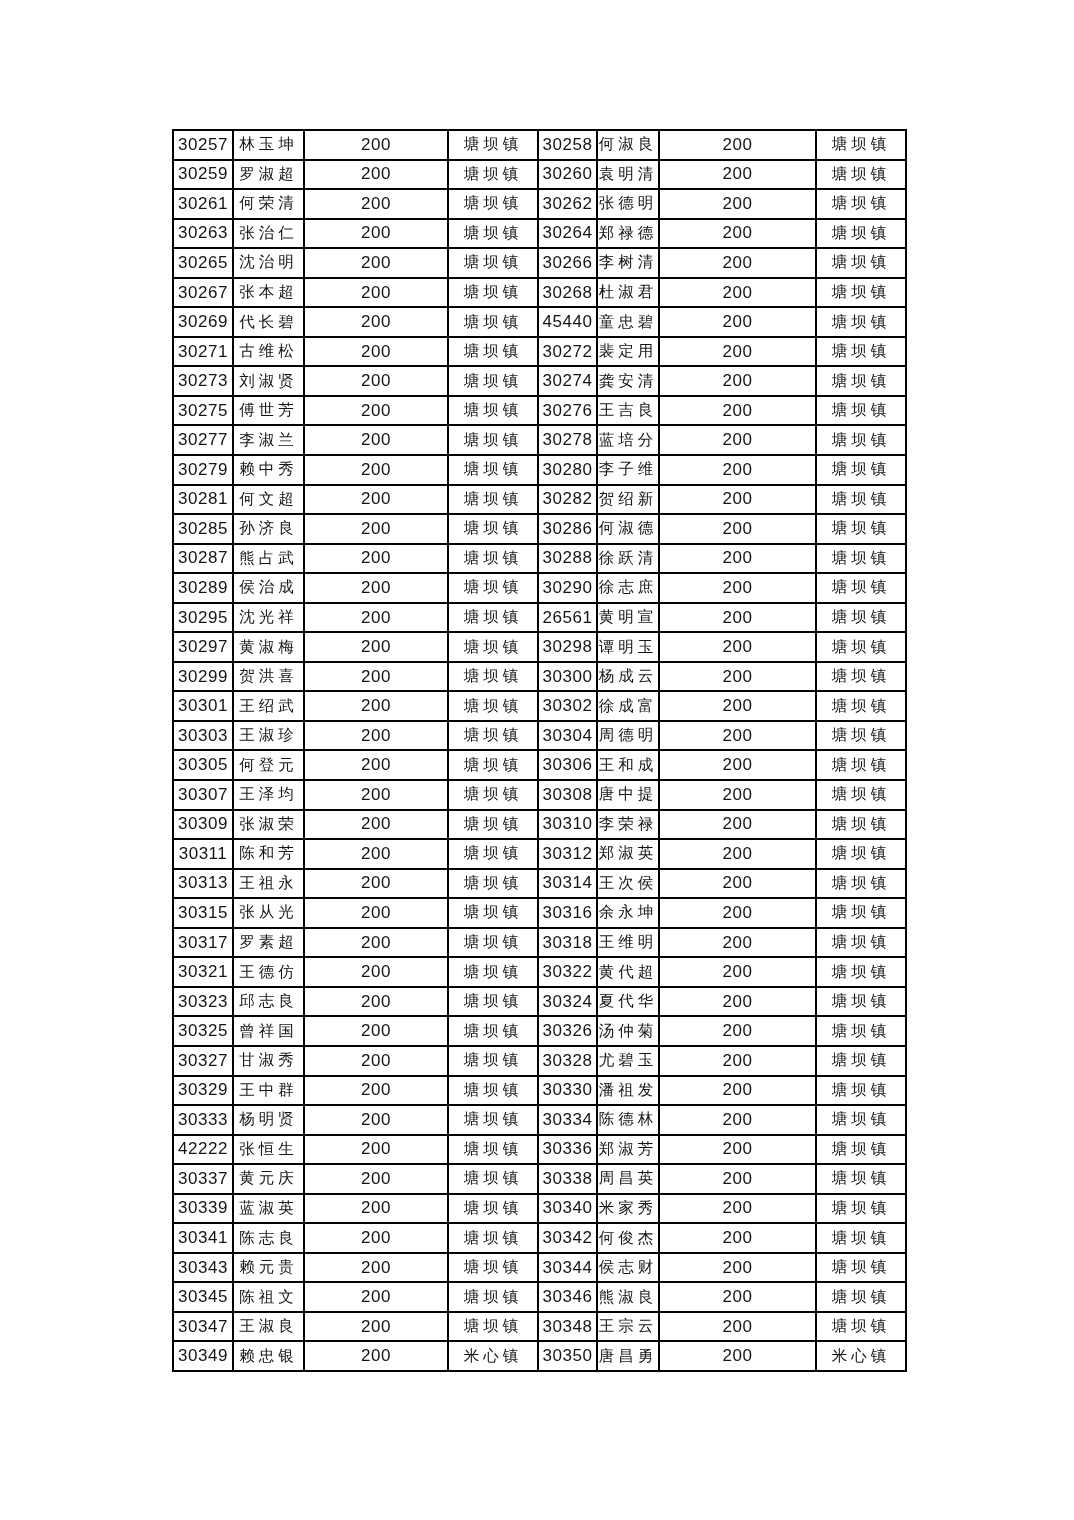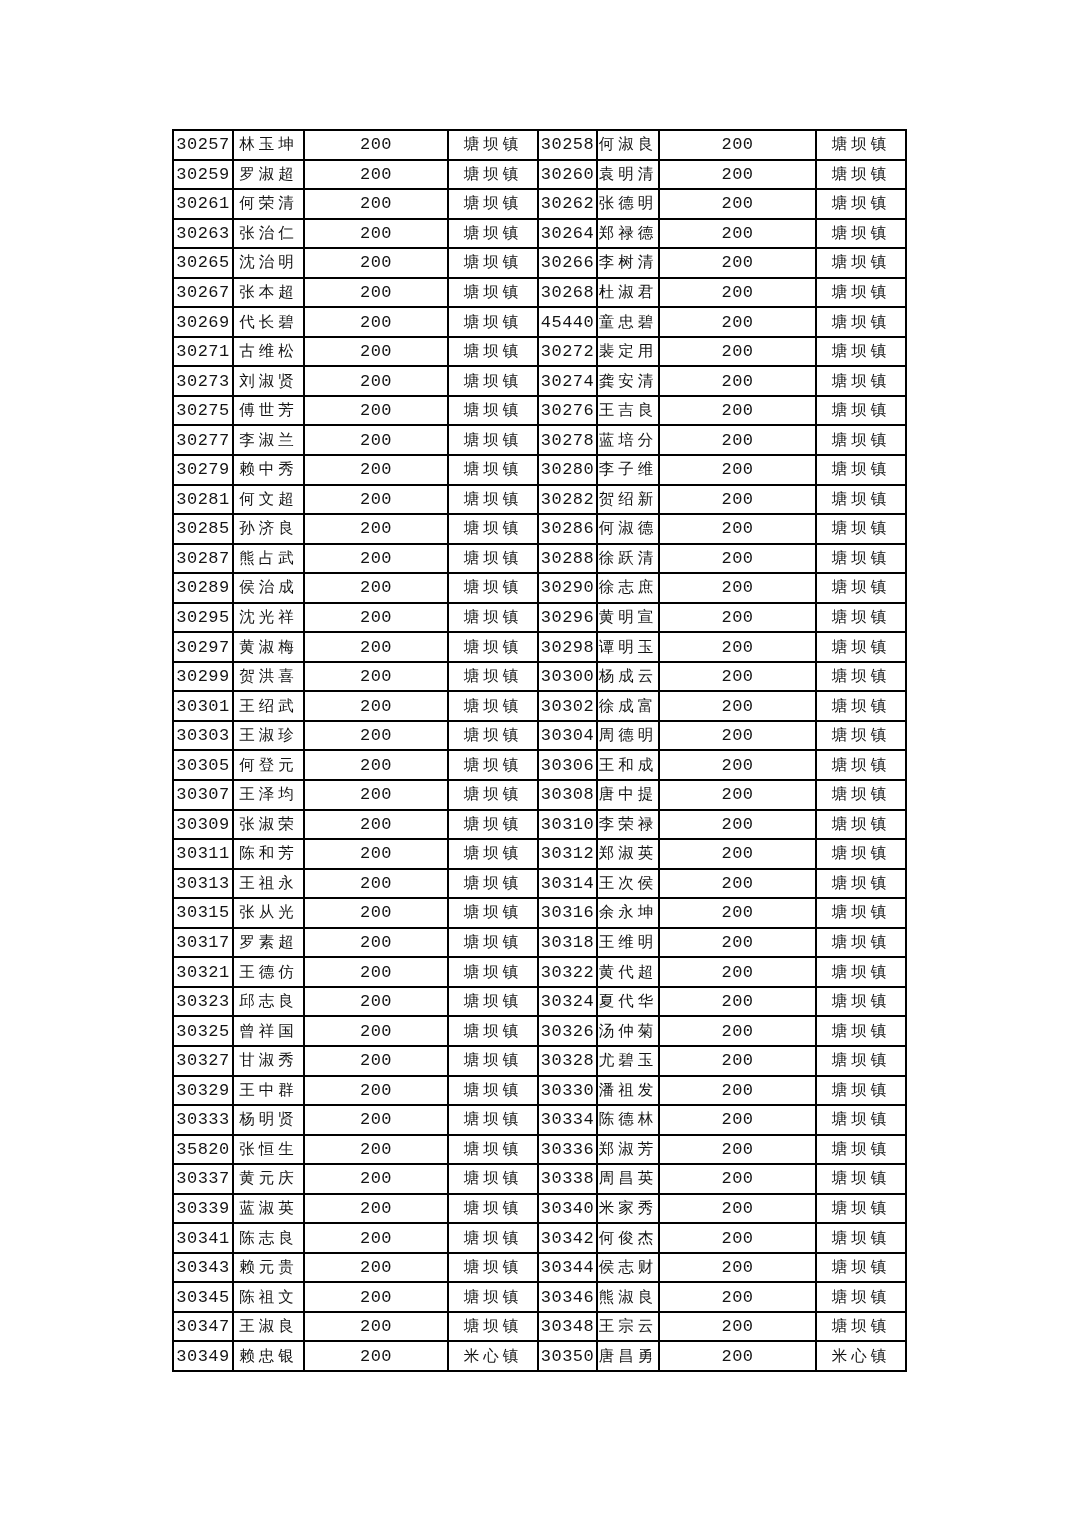--- a/index.html
+++ b/index.html
@@ -5,21 +5,21 @@
   html, body {
     margin: 0;
     padding: 0;
     background: #ffffff;
   }
   .page {
     position: relative;
     width: 1074px;
     height: 1520px;
     background: #ffffff;
-    font-family: Liberation Mono, monospace;
+    font-family: Liberation Sans, sans-serif;
     overflow: hidden;
   }
   table.roster {
     position: absolute;
     left: 172px;
     top: 129px;
     width: 733px;
     height: 1243px;
     border-collapse: collapse;
     table-layout: fixed;
@@ -217,21 +217,21 @@
           <td class="num">30290</td>
           <td class="zh">徐志庶</td>
           <td class="num">200</td>
           <td class="zh">塘坝镇</td>
         </tr>
         <tr>
           <td class="num">30295</td>
           <td class="zh">沈光祥</td>
           <td class="num">200</td>
           <td class="zh">塘坝镇</td>
-          <td class="num">30296</td>
+          <td class="num">26561</td>
           <td class="zh">黄明宣</td>
           <td class="num">200</td>
           <td class="zh">塘坝镇</td>
         </tr>
         <tr>
           <td class="num">30297</td>
           <td class="zh">黄淑梅</td>
           <td class="num">200</td>
           <td class="zh">塘坝镇</td>
           <td class="num">30298</td>
@@ -393,21 +393,21 @@
           <td class="num">30333</td>
           <td class="zh">杨明贤</td>
           <td class="num">200</td>
           <td class="zh">塘坝镇</td>
           <td class="num">30334</td>
           <td class="zh">陈德林</td>
           <td class="num">200</td>
           <td class="zh">塘坝镇</td>
         </tr>
         <tr>
-          <td class="num">35820</td>
+          <td class="num">42222</td>
           <td class="zh">张恒生</td>
           <td class="num">200</td>
           <td class="zh">塘坝镇</td>
           <td class="num">30336</td>
           <td class="zh">郑淑芳</td>
           <td class="num">200</td>
           <td class="zh">塘坝镇</td>
         </tr>
         <tr>
           <td class="num">30337</td>

